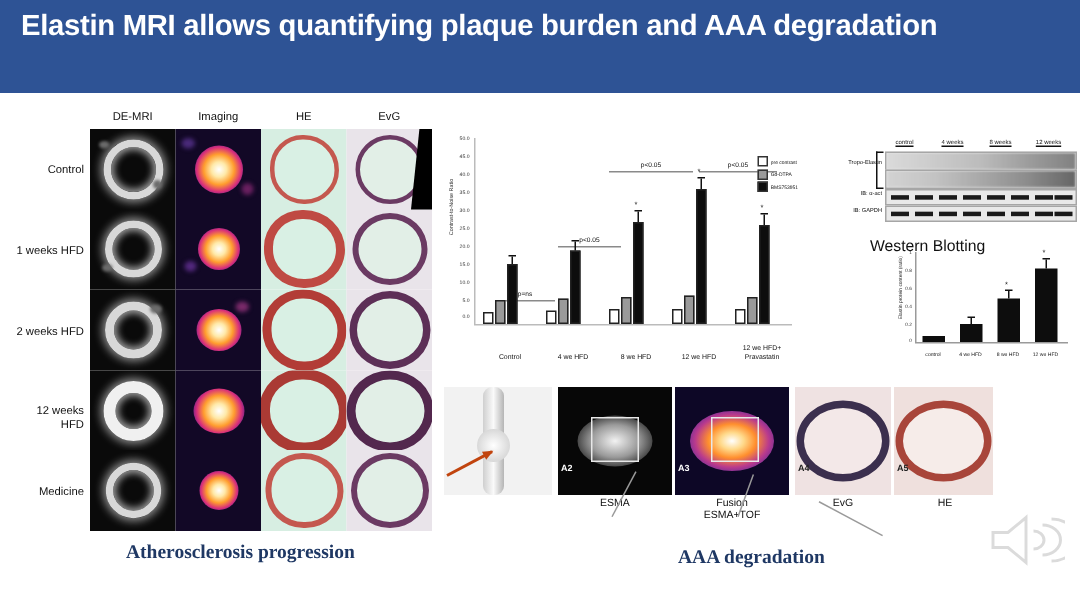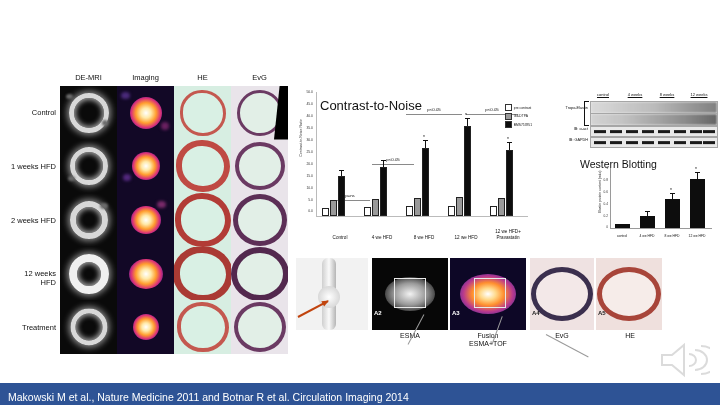--- a/index.html
+++ b/index.html
@@ -117,32 +117,35 @@
      border-bottom:3.5px solid transparent;}
 
   
   #spk{position:absolute;right:10px;bottom:26px;width:52px;height:38px;opacity:.30;}
 </style>
 </head>
 <body>
 
 <div id="slide">
 
+  <div class="title-bar">
+    <div class="title-text">Elastin MRI allows quantifying plaque burden and AAA degradation</div>
+  </div>
 
   <div id="grid">
     <div class="colhead" style="left:0">DE-MRI</div>
     <div class="colhead" style="left:57px">Imaging</div>
     <div class="colhead" style="left:114px">HE</div>
     <div class="colhead" style="left:171px">EvG</div>
 
     <div class="rowlab" style="top:22px">Control</div>
     <div class="rowlab" style="top:76px">1 weeks HFD</div>
     <div class="rowlab" style="top:130px">2 weeks HFD</div>
     <div class="rowlab" style="top:183px">12 weeks HFD</div>
-    <div class="rowlab" style="top:237px">Treatment</div>
+    <div class="rowlab" style="top:237px">Medicine</div>
 
     <div class="cell mri" style="left:0;top:0">
       <div class="ring" style="width:30px;height:30px"></div>
       <div class="spk" style="left:6px;top:8px;width:7px;height:5px"></div>
       <div class="spk" style="left:42px;top:34px;width:6px;height:6px"></div>
     </div>
     <div class="cell fusion" style="left:57px;top:0">
       <div class="hot" style="width:32px;height:32px"></div>
       <div class="nz" style="left:4px;top:6px;width:9px;height:7px;background:#4a2a7a"></div>
       <div class="nz" style="left:44px;top:36px;width:8px;height:8px;background:#6a2060"></div>
@@ -205,23 +208,23 @@
       <div class="hot" style="width:26px;height:26px"></div>
     </div>
     <div class="cell he" style="left:114px;top:214.4px">
       <div class="lum" style="width:44px;height:42px;border-width:4px"></div>
     </div>
     <div class="cell evg" style="left:171px;top:214.4px">
       <div class="lum" style="width:44px;height:42px;border-width:4px;border-color:#6b3a63"></div>
     </div>
   </div>
 
+  <div class="cap" style="left:84px;top:360px">Atherosclerosis progression</div>
 
   <div id="cnr">
-    <div class="ctitle">Contrast-to-Noise</div>
     <div class="axis-y"></div>
     <div class="axis-x"></div>
     <div class="ylab">Contrast-to-Noise Ratio</div>
 
     <div class="ytick" style="top:2px">50.0</div>
     <div class="ytick" style="top:14px">45.0</div>
     <div class="ytick" style="top:26px">40.0</div>
     <div class="ytick" style="top:38px">35.0</div>
     <div class="ytick" style="top:50px">30.0</div>
     <div class="ytick" style="top:62px">25.0</div>
@@ -420,25 +423,23 @@
                   border:5px solid #a8453a;"></div>
       <div class="atag" style="color:#222">A5</div>
     </div>
     <div class="acap" style="left:302px;width:64px">HE</div>
 
     <div class="leader" style="left:112px;top:86px;width:34px;transform:rotate(-62deg);"></div>
     <div class="leader" style="left:196px;top:86px;width:30px;transform:rotate(-70deg);"></div>
     <div class="leader" style="left:250px;top:76px;width:48px;transform:rotate(28deg);"></div>
   </div>
 
+  <div class="cap" style="left:452px;top:363px">AAA degradation</div>
 
   <svg id="spk" viewBox="0 0 52 38">
     <path d="M4 14 H14 L26 4 V34 L14 24 H4 Z" fill="none" stroke="#8a8a8a" stroke-width="2"></path>
     <path d="M31 13 a7 6 0 0 1 0 12" fill="none" stroke="#8a8a8a" stroke-width="2"></path>
     <path d="M37 9 a12 10 0 0 1 0 20" fill="none" stroke="#8a8a8a" stroke-width="2"></path>
     <path d="M43 5 a17 14 0 0 1 0 28" fill="none" stroke="#8a8a8a" stroke-width="2"></path>
   </svg>
 
-  <div class="footer-bar">
-    <span class="footer-text">Makowski M et al., Nature Medicine 2011 and Botnar R et al. Circulation Imaging 2014</span>
-  </div>
 
 </div>
 
 </body></html>

